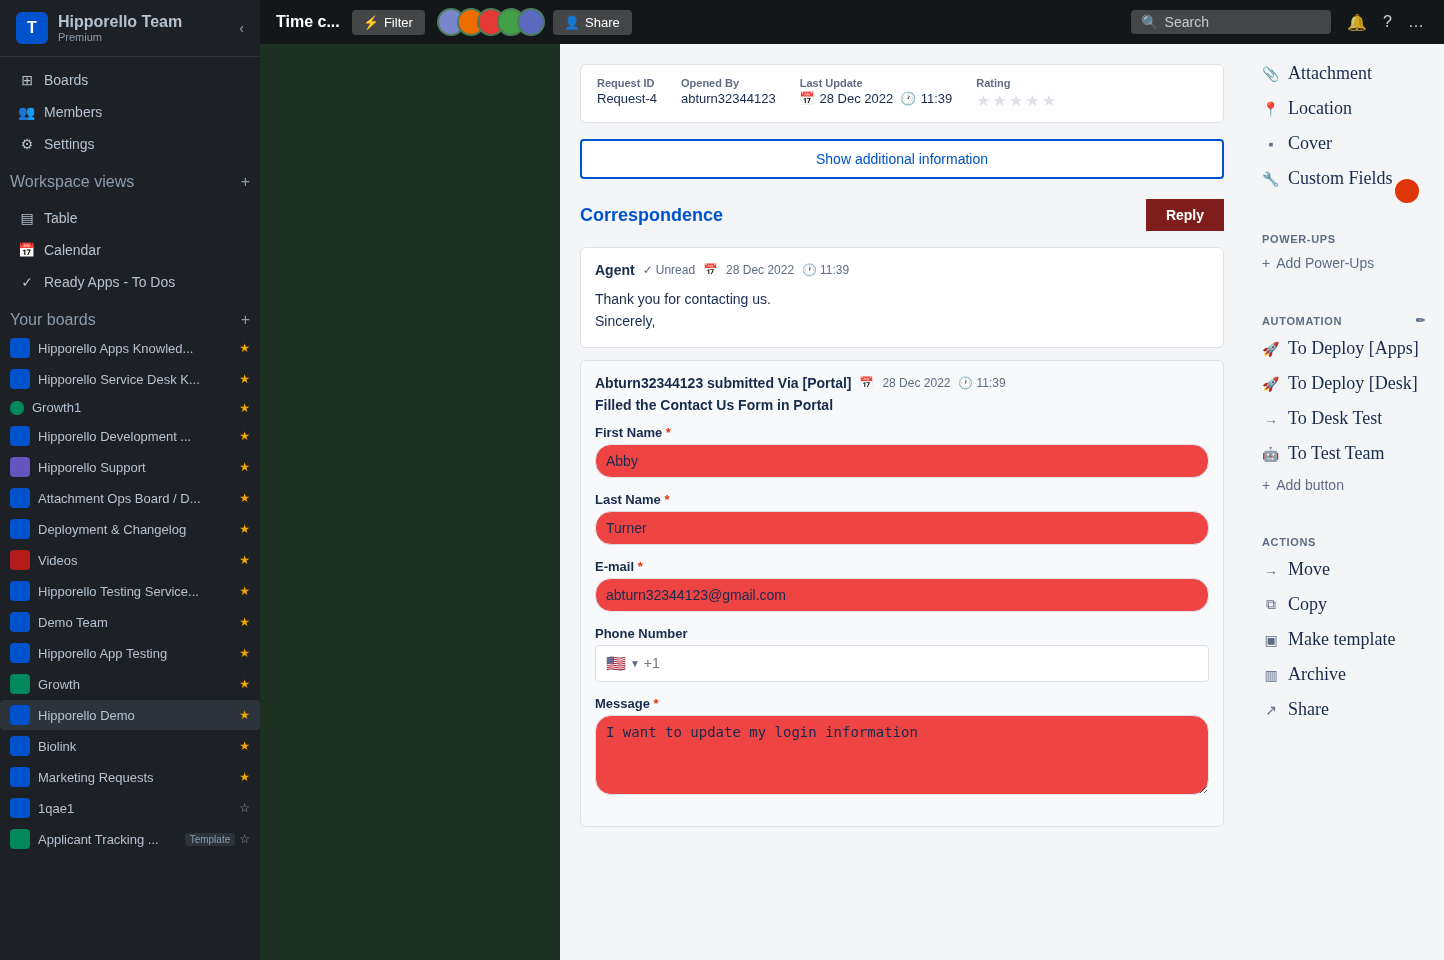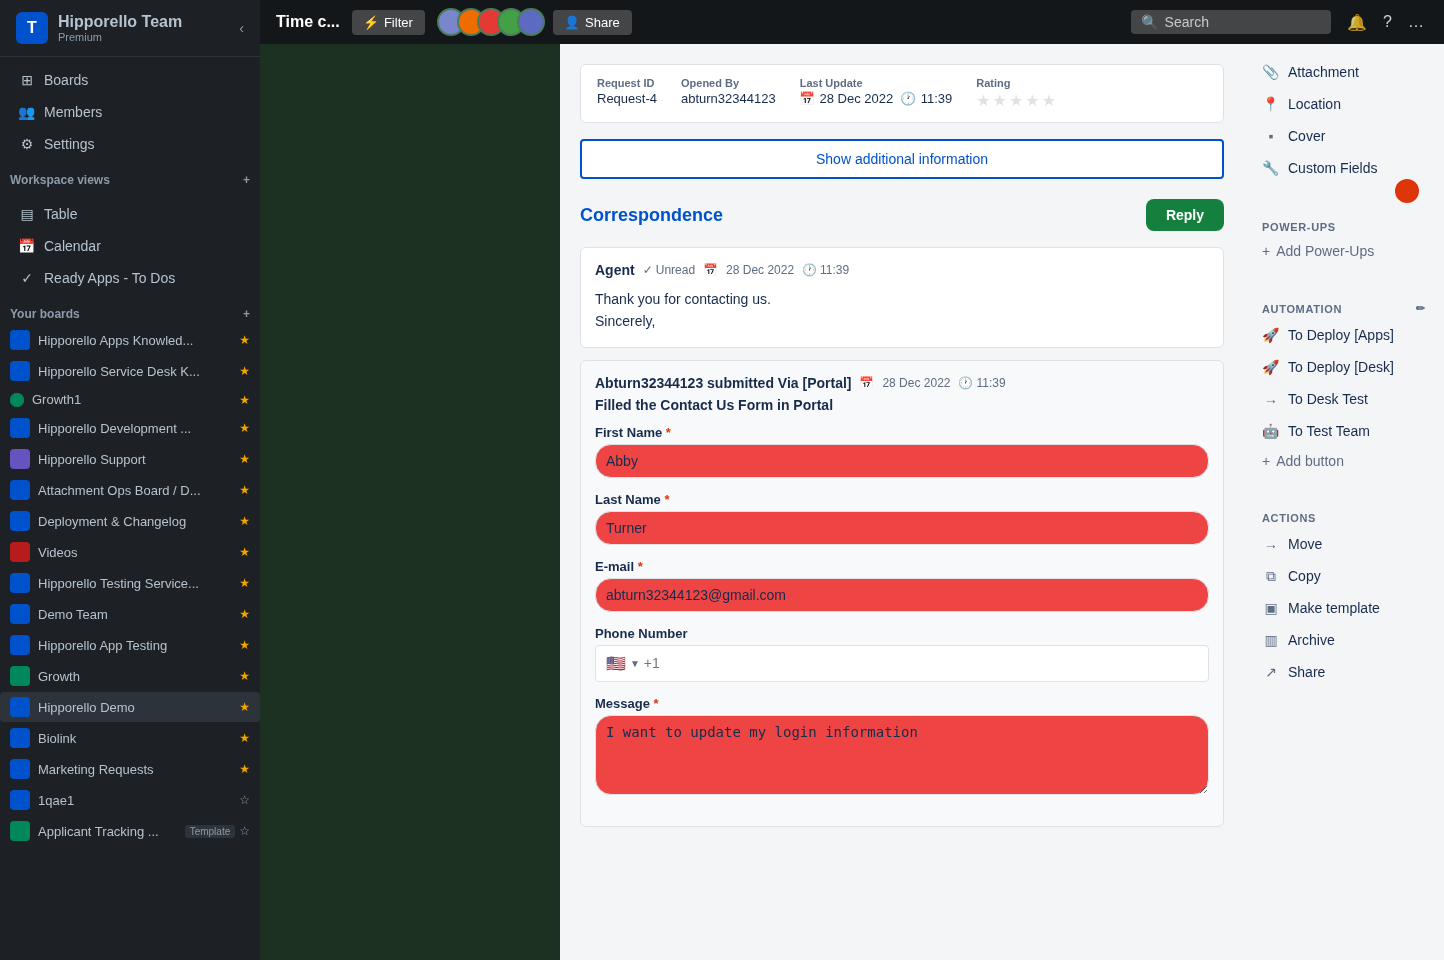--- a/index.html
+++ b/index.html
@@ -13,21 +13,21 @@
     .sidebar-logo { width: 32px; height: 32px; background: #0052cc; border-radius: 6px; display: flex; align-items: center; justify-content: center; color: white; font-weight: bold; font-size: 16px; margin-right: 10px; flex-shrink: 0; }
     .sidebar-workspace { display: flex; flex-direction: column; }
     .sidebar-workspace-name { font-weight: 700; font-size: 16px; color: #b6c2cf; }
     .sidebar-workspace-plan { font-size: 11px; color: #8c9bab; }
     .sidebar-collapse { margin-left: auto; cursor: pointer; color: #8c9bab; }
 
     .sidebar-nav { padding: 8px; }
     .sidebar-nav-item { display: flex; align-items: center; padding: 6px 10px; border-radius: 4px; cursor: pointer; color: #b6c2cf; font-size: 14px; margin-bottom: 2px; }
     .sidebar-nav-item .icon { width: 18px; height: 18px; margin-right: 8px; display: flex; align-items: center; justify-content: center; }
     .sidebar-section-header { display: flex; align-items: center; justify-content: space-between; padding: 4px 10px; }
-    .sidebar-section-header span { font-size: 12px; font-weight: 700; color: #8c9bab; }
+    .sidebar-section-header span { font-size: 16px; font-weight: 400; color: #8c9bab; }
     .sidebar-section-header .plus { color: #8c9bab; cursor: pointer; }
 
     .board-item { display: flex; align-items: center; padding: 5px 10px; border-radius: 4px; cursor: pointer; color: #b6c2cf; font-size: 13px; margin-bottom: 1px; }
     .board-avatar { width: 20px; height: 20px; border-radius: 4px; margin-right: 8px; flex-shrink: 0; }
     .board-name { flex: 1; overflow: hidden; text-overflow: ellipsis; white-space: nowrap; }
     .board-star { color: #8c9bab; font-size: 12px; margin-left: 4px; }
     .board-star.filled { color: #f0a500; }
     .template-badge { background: #2c333a; color: #8c9bab; font-size: 10px; padding: 1px 5px; border-radius: 3px; margin-left: 4px; }
 
     
@@ -71,21 +71,21 @@
     .card-info-label { font-size: 11px; color: #5e6c84; font-weight: 600; margin-bottom: 2px; }
     .card-info-value { font-size: 13px; color: #172b4d; }
     .rating-stars { display: flex; gap: 2px; }
     .star { color: #dfe1e6; font-size: 16px; }
 
     .show-info-btn { width: 100%; padding: 10px; background: white; border: 2px solid #0052cc; color: #0052cc; border-radius: 4px; cursor: pointer; font-size: 14px; font-weight: 500; margin-bottom: 20px; text-align: center; }
 
     
     .correspondence-header { display: flex; align-items: center; justify-content: space-between; margin-bottom: 16px; }
     .correspondence-title { font-size: 18px; font-weight: 700; color: #0052cc; }
-    .reply-btn { background: #15803d; color: white; border: none; padding: 8px 20px; border-radius: 8px; cursor: pointer; font-size: 14px; font-weight: 600; }
+    .reply-btn { background: #7f1d1d; color: white; border: none; padding: 8px 20px; border-radius: 0; cursor: pointer; font-size: 14px; font-weight: 600; }
 
     .message-block { background: white; border-radius: 6px; border: 1px solid #dfe1e6; padding: 14px; margin-bottom: 12px; }
     .message-header { display: flex; align-items: center; gap: 8px; margin-bottom: 10px; flex-wrap: wrap; }
     .message-author { font-weight: 700; font-size: 14px; color: #172b4d; }
     .message-unread { color: #5e6c84; font-size: 12px; display: flex; align-items: center; gap: 3px; }
     .message-time { color: #5e6c84; font-size: 12px; display: flex; align-items: center; gap: 3px; }
     .message-body { color: #172b4d; font-size: 14px; line-height: 1.6; }
 
     .submission-block { background: #f8f9fa; border-radius: 6px; border: 1px solid #dfe1e6; padding: 14px; margin-bottom: 12px; }
     .submission-header { display: flex; align-items: center; gap: 8px; margin-bottom: 6px; }
@@ -99,21 +99,21 @@
     .form-input { width: 100%; border: 1px solid #dfe1e6; border-radius: 16px; padding: 8px 10px; font-size: 14px; color: #172b4d; background: #ef4444; }
     .phone-input { display: flex; align-items: center; gap: 4px; width: 100%; border: 1px solid #dfe1e6; border-radius: 4px; padding: 8px 10px; background: white; }
     .phone-flag { font-size: 16px; }
     .phone-num { flex: 1; border: none; outline: none; font-size: 14px; color: #5e6c84; }
     textarea.form-input { resize: vertical; min-height: 80px; }
 
     
     .right-sidebar-section { margin-bottom: 8px; }
     .right-sidebar-item { display: flex; align-items: center; gap: 8px; padding: 7px 10px; border-radius: 4px; cursor: pointer; color: #172b4d; font-size: 14px; }
     .right-sidebar-icon { width: 18px; height: 18px; display: flex; align-items: center; justify-content: center; color: #5e6c84; font-size: 14px; }
-    .right-sidebar-label { font-size: 14px; color: #172b4d; }
+    .right-sidebar-label { font-size: 18px; color: #172b4d; font-family: Liberation Serif, serif; }
 
     .section-heading { font-size: 11px; font-weight: 700; color: #5e6c84; text-transform: uppercase; padding: 6px 10px 4px; letter-spacing: 0.06em; display: flex; align-items: center; justify-content: space-between; margin-top: 31px; }
     .section-heading .edit-icon { cursor: pointer; }
 
     .add-item { display: flex; align-items: center; gap: 6px; padding: 6px 10px; cursor: pointer; color: #5e6c84; font-size: 14px; border-radius: 4px; }
 
     
     .red-dot { width: 24px; height: 24px; background: #de350b; border-radius: 50%; position: absolute; top: 135px; right: 25px; z-index: 200; }
   </style>
 </head>

